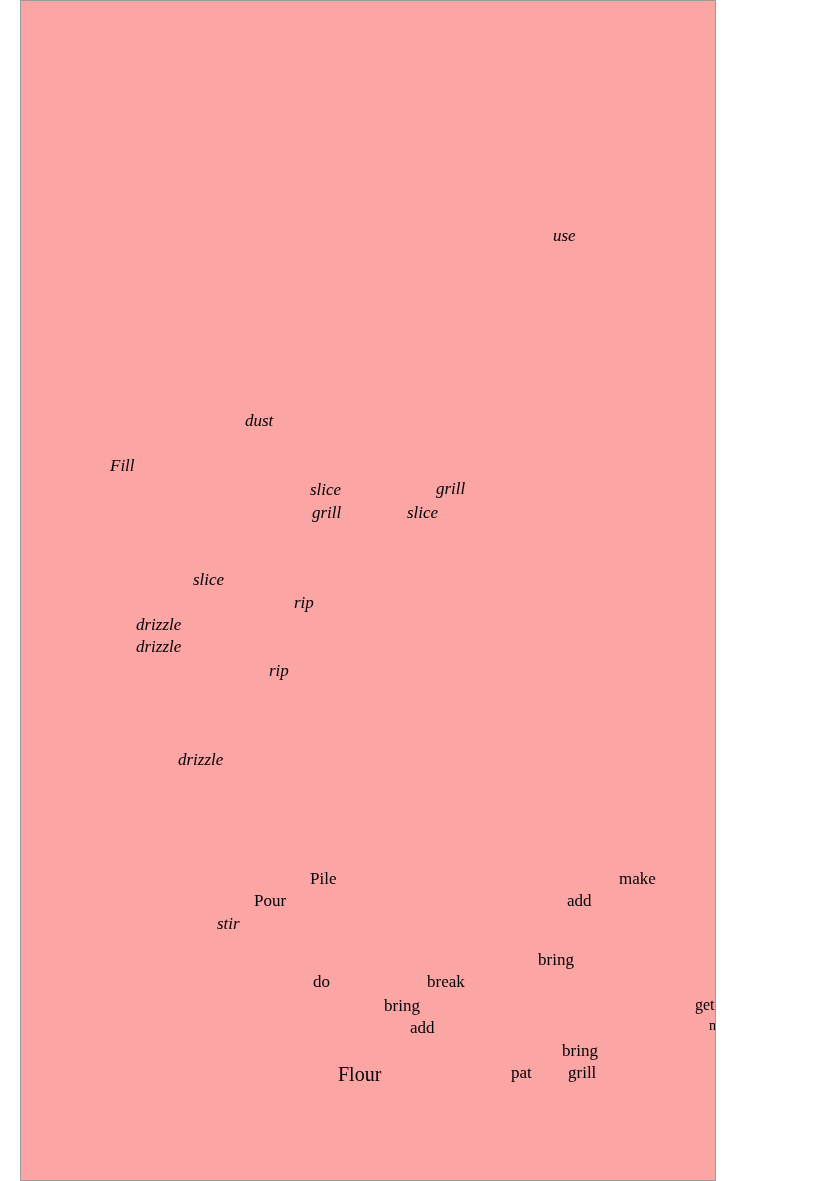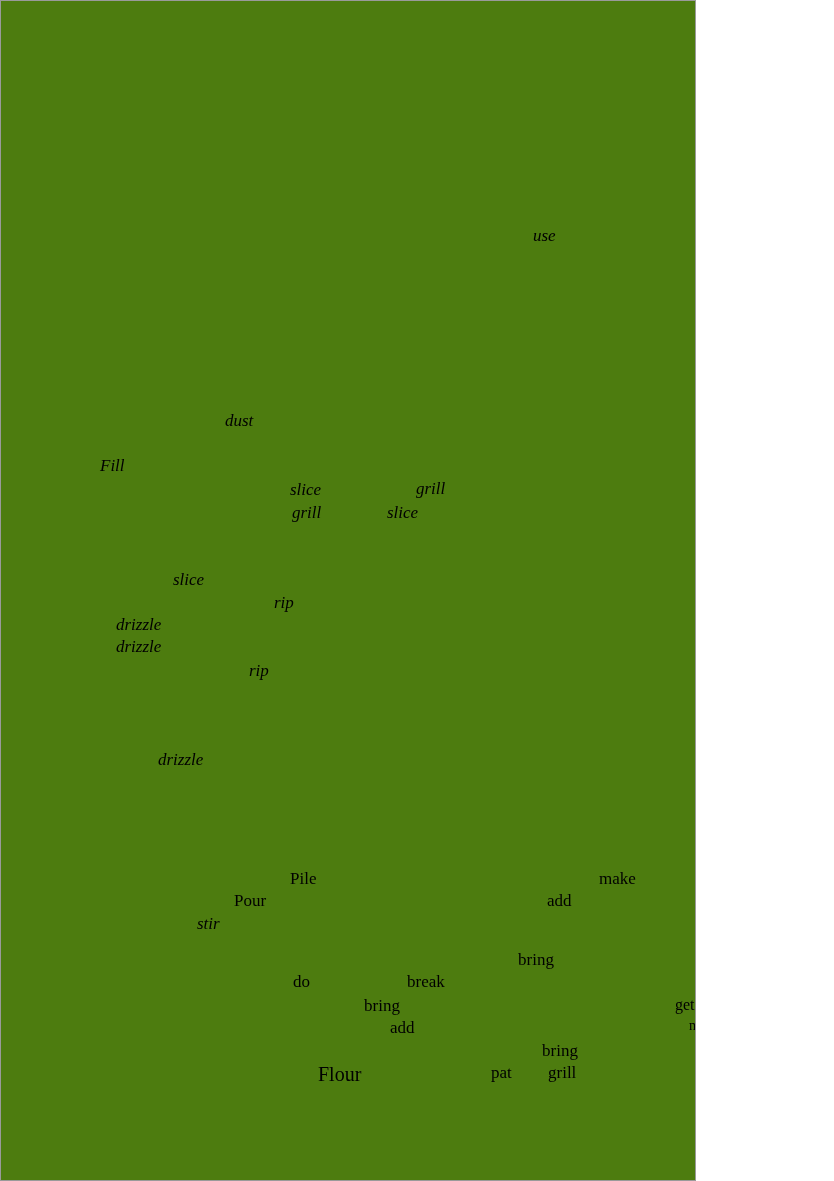--- a/index.html
+++ b/index.html
@@ -27,25 +27,25 @@
     font-style: italic;
   }
   .roman {
     font-style: normal;
     text-align: right;
   }
 </style>
 </head>
 <body>
 
-<div id="page" style="background: #4d7c0f; border-color: rgb(154, 154, 154); color: rgb(0, 0, 0); width: 696px; height: 1181px;">
+<div id="page" style="background: #fca5a5; border-color: rgb(154, 154, 154); color: rgb(0, 0, 0); width: 696px; height: 1181px; margin-left: 20px;">
   <div id="word-layer">
       <span class="word italic" style="left: 532px; top: 226px; font-size: 17px;">use</span>
       <span class="word italic" style="left: 224px; top: 411px; font-size: 17px; text-align: right;">dust</span>
-      <span class="word italic" style="left: 99px; top: 456px; font-size: 17px;">Fill</span>
+      <span class="word italic" style="left: 89px; top: 456px; font-size: 17px;">Fill</span>
       <span class="word italic" style="left: 289px; top: 480px; font-size: 17px;">slice</span>
       <span class="word italic" style="left: 415px; top: 479px; font-size: 17px;">grill</span>
       <span class="word italic" style="left: 291px; top: 503px; font-size: 17px;">grill</span>
       <span class="word italic" style="left: 386px; top: 503px; font-size: 17px;">slice</span>
       <span class="word italic" style="left: 172px; top: 570px; font-size: 17px;">slice</span>
       <span class="word italic" style="left: 273px; top: 593px; font-size: 17px;">rip</span>
       <span class="word italic" style="left: 115px; top: 615px; font-size: 17px;">drizzle</span>
       <span class="word italic" style="left: 115px; top: 637px; font-size: 17px;">drizzle</span>
       <span class="word italic" style="left: 248px; top: 661px; font-size: 17px;">rip</span>
       <span class="word italic" style="left: 157px; top: 750px; font-size: 17px;">drizzle</span>

